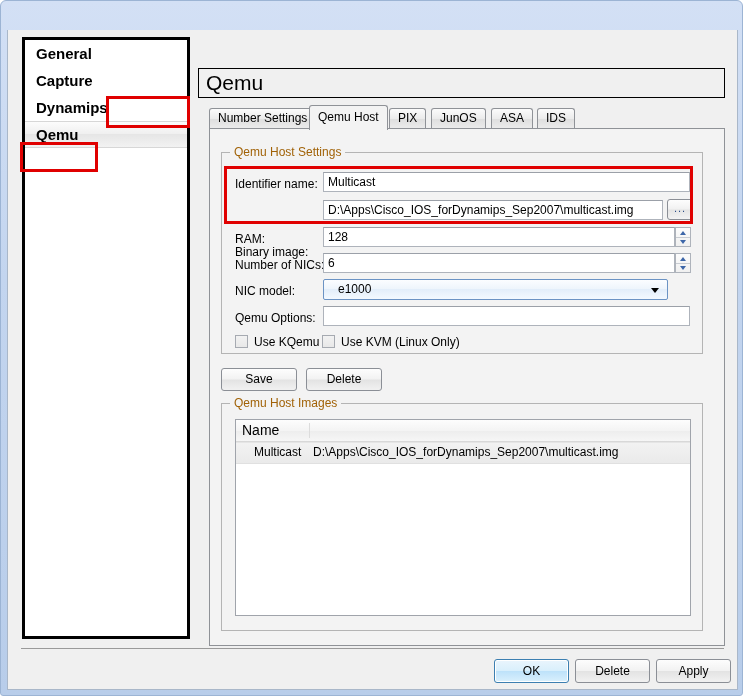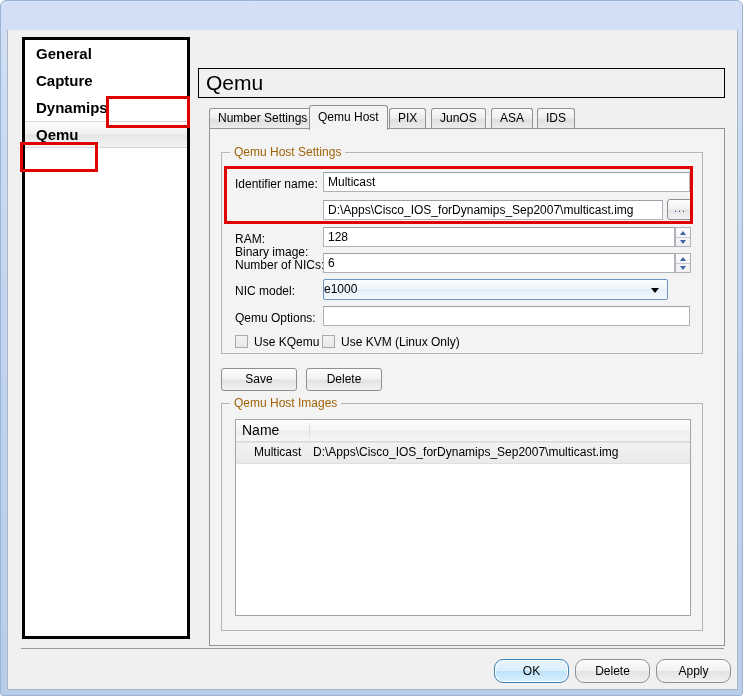--- a/index.html
+++ b/index.html
@@ -244,21 +244,21 @@
 
   .combo {
     position: absolute;
     box-sizing: border-box;
     height: 21px;
     border: 1px solid #6b93c4;
     border-radius: 2px;
     background: linear-gradient(to bottom, #fbfdff 0%, #eef5fc 46%, #e3eefa 50%, #f3f9ff 100%);
     font-size: 12px;
     line-height: 19px;
-    padding-left: 0;
+    padding-left: 14px;
     color: #000;
   }
   .combo .caret {
     position: absolute; right: 8px; top: 8px;
     width: 0; height: 0;
     border-left: 4px solid transparent;
     border-right: 4px solid transparent;
     border-top: 5px solid #000;
   }
 
@@ -350,21 +350,21 @@
   }
   #bottom-bar {
     position: absolute; left: 0; top: 619px;
     width: 731px; height: 40px;
   }
   .dlgbtn {
     position: absolute; top: 10px;
     width: 75px; height: 24px;
     box-sizing: border-box;
     border: 1px solid #8b8f96;
-    border-radius: 9px;
+    border-radius: 3px;
     background: linear-gradient(to bottom, #fdfdfd 0%, #f2f2f2 48%, #e3e3e3 52%, #f1f1f1 100%);
     font-size: 12px; line-height: 22px; text-align: center;
     color: #000;
     font-family: "Liberation Sans", sans-serif;
   }
   .dlgbtn.default {
     border: 1px solid #3c7fb1;
     background: linear-gradient(to bottom, #eaf5fd 0%, #d9effc 48%, #bee2fa 52%, #daf0fd 100%);
     box-shadow: inset 0 0 0 1px #ffffff;
   }

